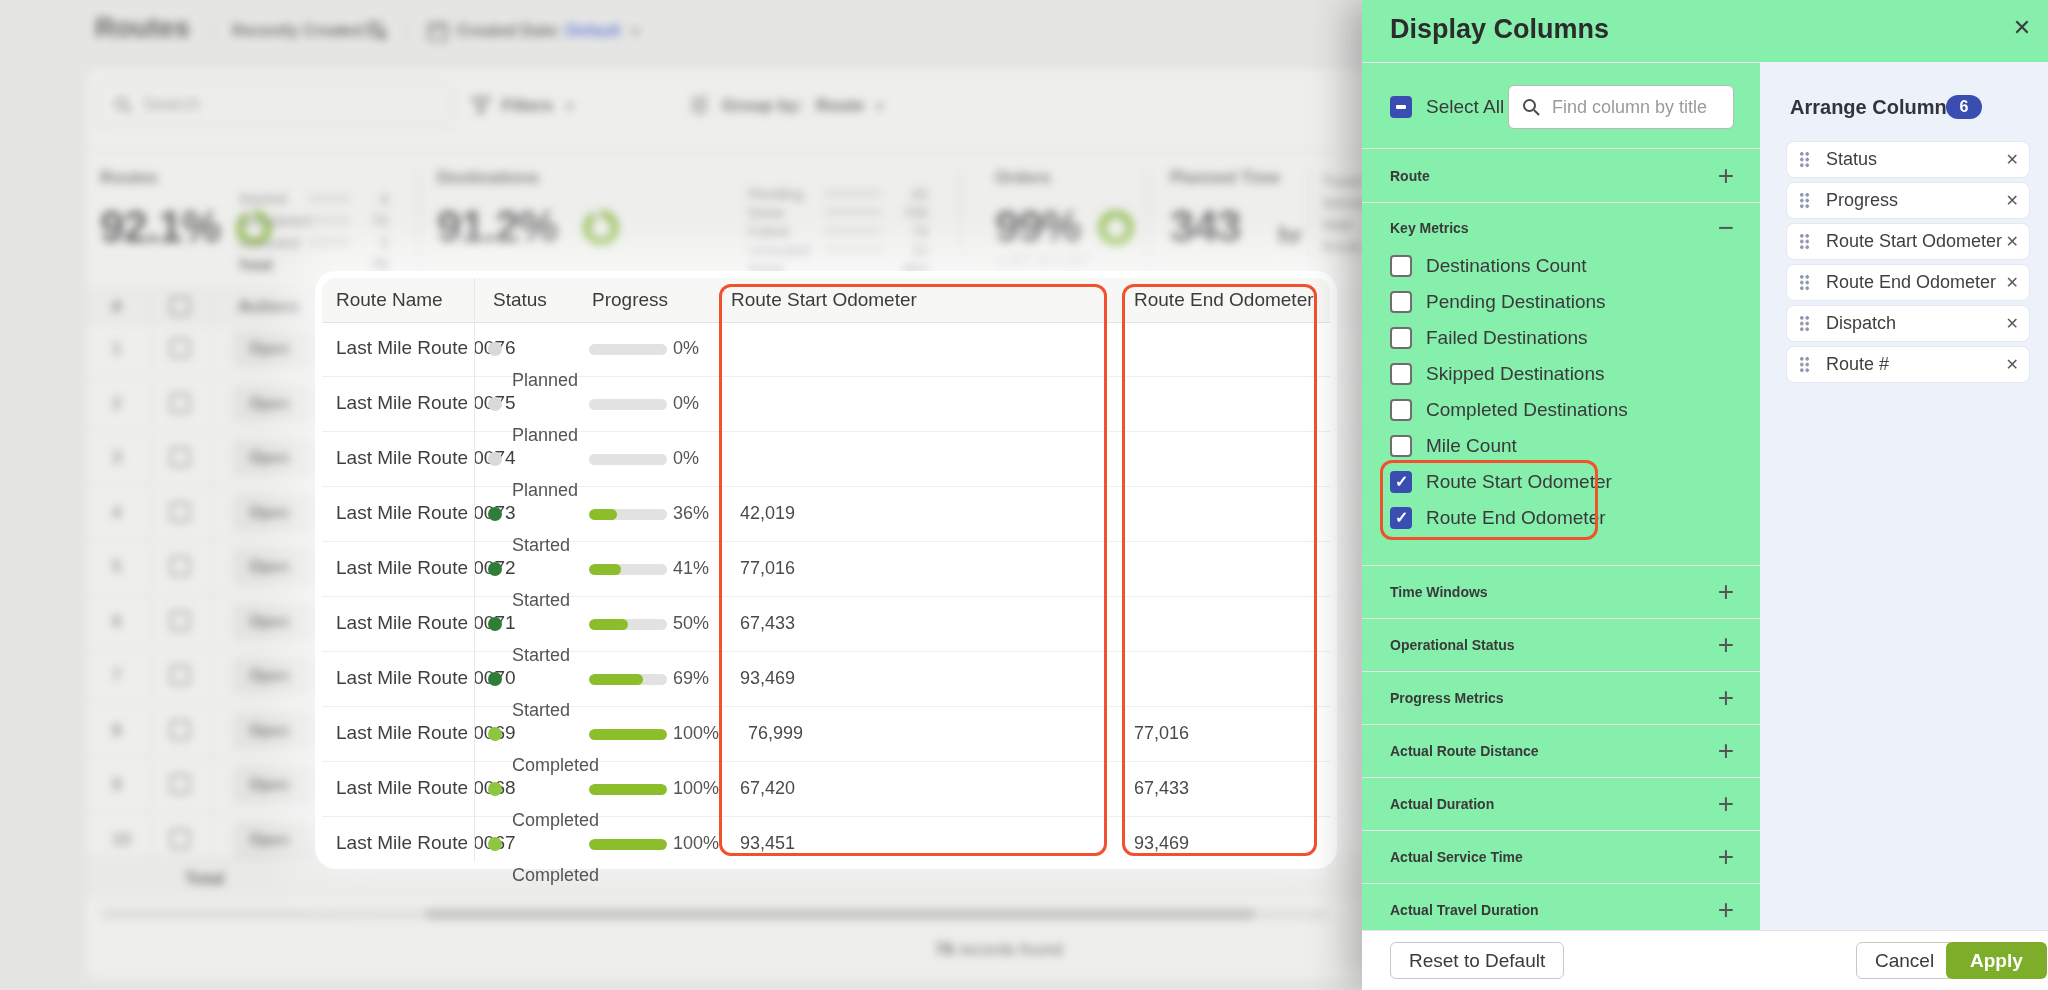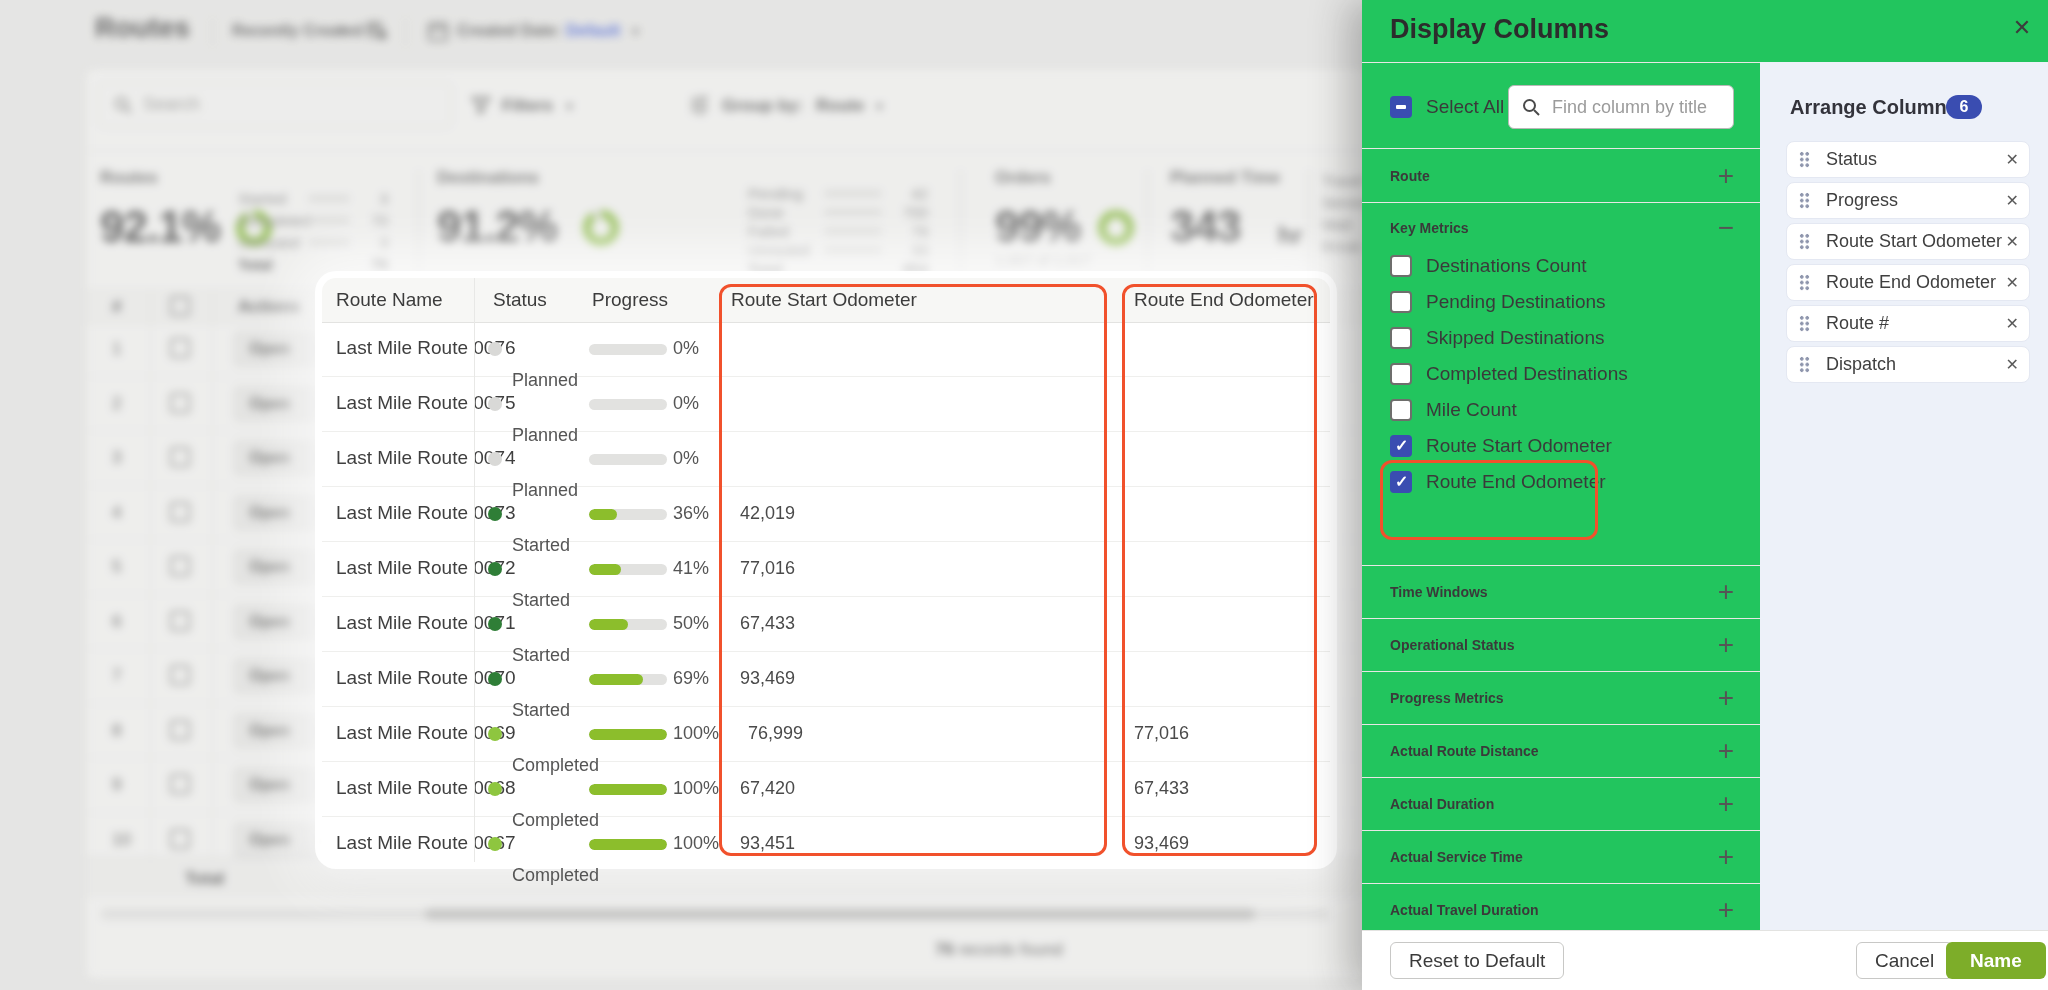--- a/index.html
+++ b/index.html
@@ -54,21 +54,21 @@
   .fname{position:absolute;left:14px;top:15px;font-size:19px;color:#3f3f3f;}
   .fdot{position:absolute;left:166px;top:20px;width:14px;height:14px;border-radius:50%;}
   .fstatus{position:absolute;left:190px;top:16px;font-size:18px;color:#555;margin-top:32px;}
   .fbar{position:absolute;left:267px;top:22px;width:78px;height:11px;background:#e2e2e0;border-radius:6px;overflow:hidden;}
   .ffill{display:block;height:100%;border-radius:6px;}
   .fpct{position:absolute;left:351px;top:16px;font-size:18px;color:#555;}
   .fval{position:absolute;top:16px;font-size:18px;color:#4a4a4a;}
   .fvline{position:absolute;left:152px;top:0;bottom:0;width:1px;background:#e8e8e6;}
   .hlbox{position:absolute;border:3px solid #f1512c;border-radius:12px;pointer-events:none;box-sizing:border-box;}
   
-  .panel{left:1362px;top:0;width:686px;height:990px;background:#22c55e;box-shadow:-14px 0 36px rgba(40,40,40,.30);}
+  .panel{left:1362px;top:0;width:686px;height:990px;background:#86efac;box-shadow:-14px 0 36px rgba(40,40,40,.30);}
   .p-title{position:absolute;left:28px;top:14px;font-size:27px;font-weight:600;color:#2c2c2c;}
   .p-close{position:absolute;left:644px;top:12px;width:32px;height:32px;border:none;background:none;cursor:pointer;}
   .p-close::before{content:"✕";font-size:22px;color:#3c3c3c;}
   .p-div{position:absolute;height:1px;background:#e7e7e5;}
   .cb{width:22px;height:22px;border:2px solid #6e6e6c;border-radius:4px;background:#fff;box-sizing:border-box;position:relative;flex:none;}
   .cb.on{background:#3a4db1;border-color:#3a4db1;}
   .cb.on::after{content:"✓";position:absolute;left:3px;top:-1px;color:#fff;font-size:16px;font-weight:bold;}
   .cb.ind{background:#3a4db1;border-color:#3a4db1;}
   .cb.ind::after{content:"";position:absolute;left:4px;top:7px;width:10px;height:4px;background:#fff;border-radius:1px;}
   .p-label{font-size:19px;color:#3a3a3a;}
@@ -508,20 +508,24 @@
       <div class="chkrow">
           <span class="cb"></span>
           <span class="p-label">Destinations Count</span>
         </div>
       <div class="chkrow">
           <span class="cb"></span>
           <span class="p-label">Pending Destinations</span>
         </div>
       <div class="chkrow">
           <span class="cb"></span>
+          <span class="p-label">Failed Destinations</span>
+        </div>
+      <div class="chkrow">
+          <span class="cb"></span>
           <span class="p-label">Skipped Destinations</span>
         </div>
       <div class="chkrow">
           <span class="cb"></span>
           <span class="p-label">Completed Destinations</span>
         </div>
       <div class="chkrow">
           <span class="cb"></span>
           <span class="p-label">Mile Count</span>
         </div>
@@ -586,30 +590,30 @@
             <span class="card-label">Route Start Odometer</span>
             <button class="card-x"></button>
           </div>
         <div class="card">
             <span class="drag"></span>
             <span class="card-label">Route End Odometer</span>
             <button class="card-x"></button>
           </div>
         <div class="card">
             <span class="drag"></span>
-            <span class="card-label">Route #</span>
+            <span class="card-label">Dispatch</span>
             <button class="card-x"></button>
           </div>
         <div class="card">
             <span class="drag"></span>
-            <span class="card-label">Dispatch</span>
+            <span class="card-label">Route #</span>
             <button class="card-x"></button>
           </div>
       </div>
     </div>
 
     <div class="p-footer">
       <button class="btn ghost" style="left:28px">Reset to Default</button>
       <button class="btn ghost" style="left:494px">Cancel</button>
-      <button class="btn primary" style="left: 584px; background: rgb(125, 173, 41);">Name</button>
+      <button class="btn primary" style="left: 584px; background: rgb(125, 173, 41);">Apply</button>
     </div>
   </div>
 </div>
 
 </body></html>

